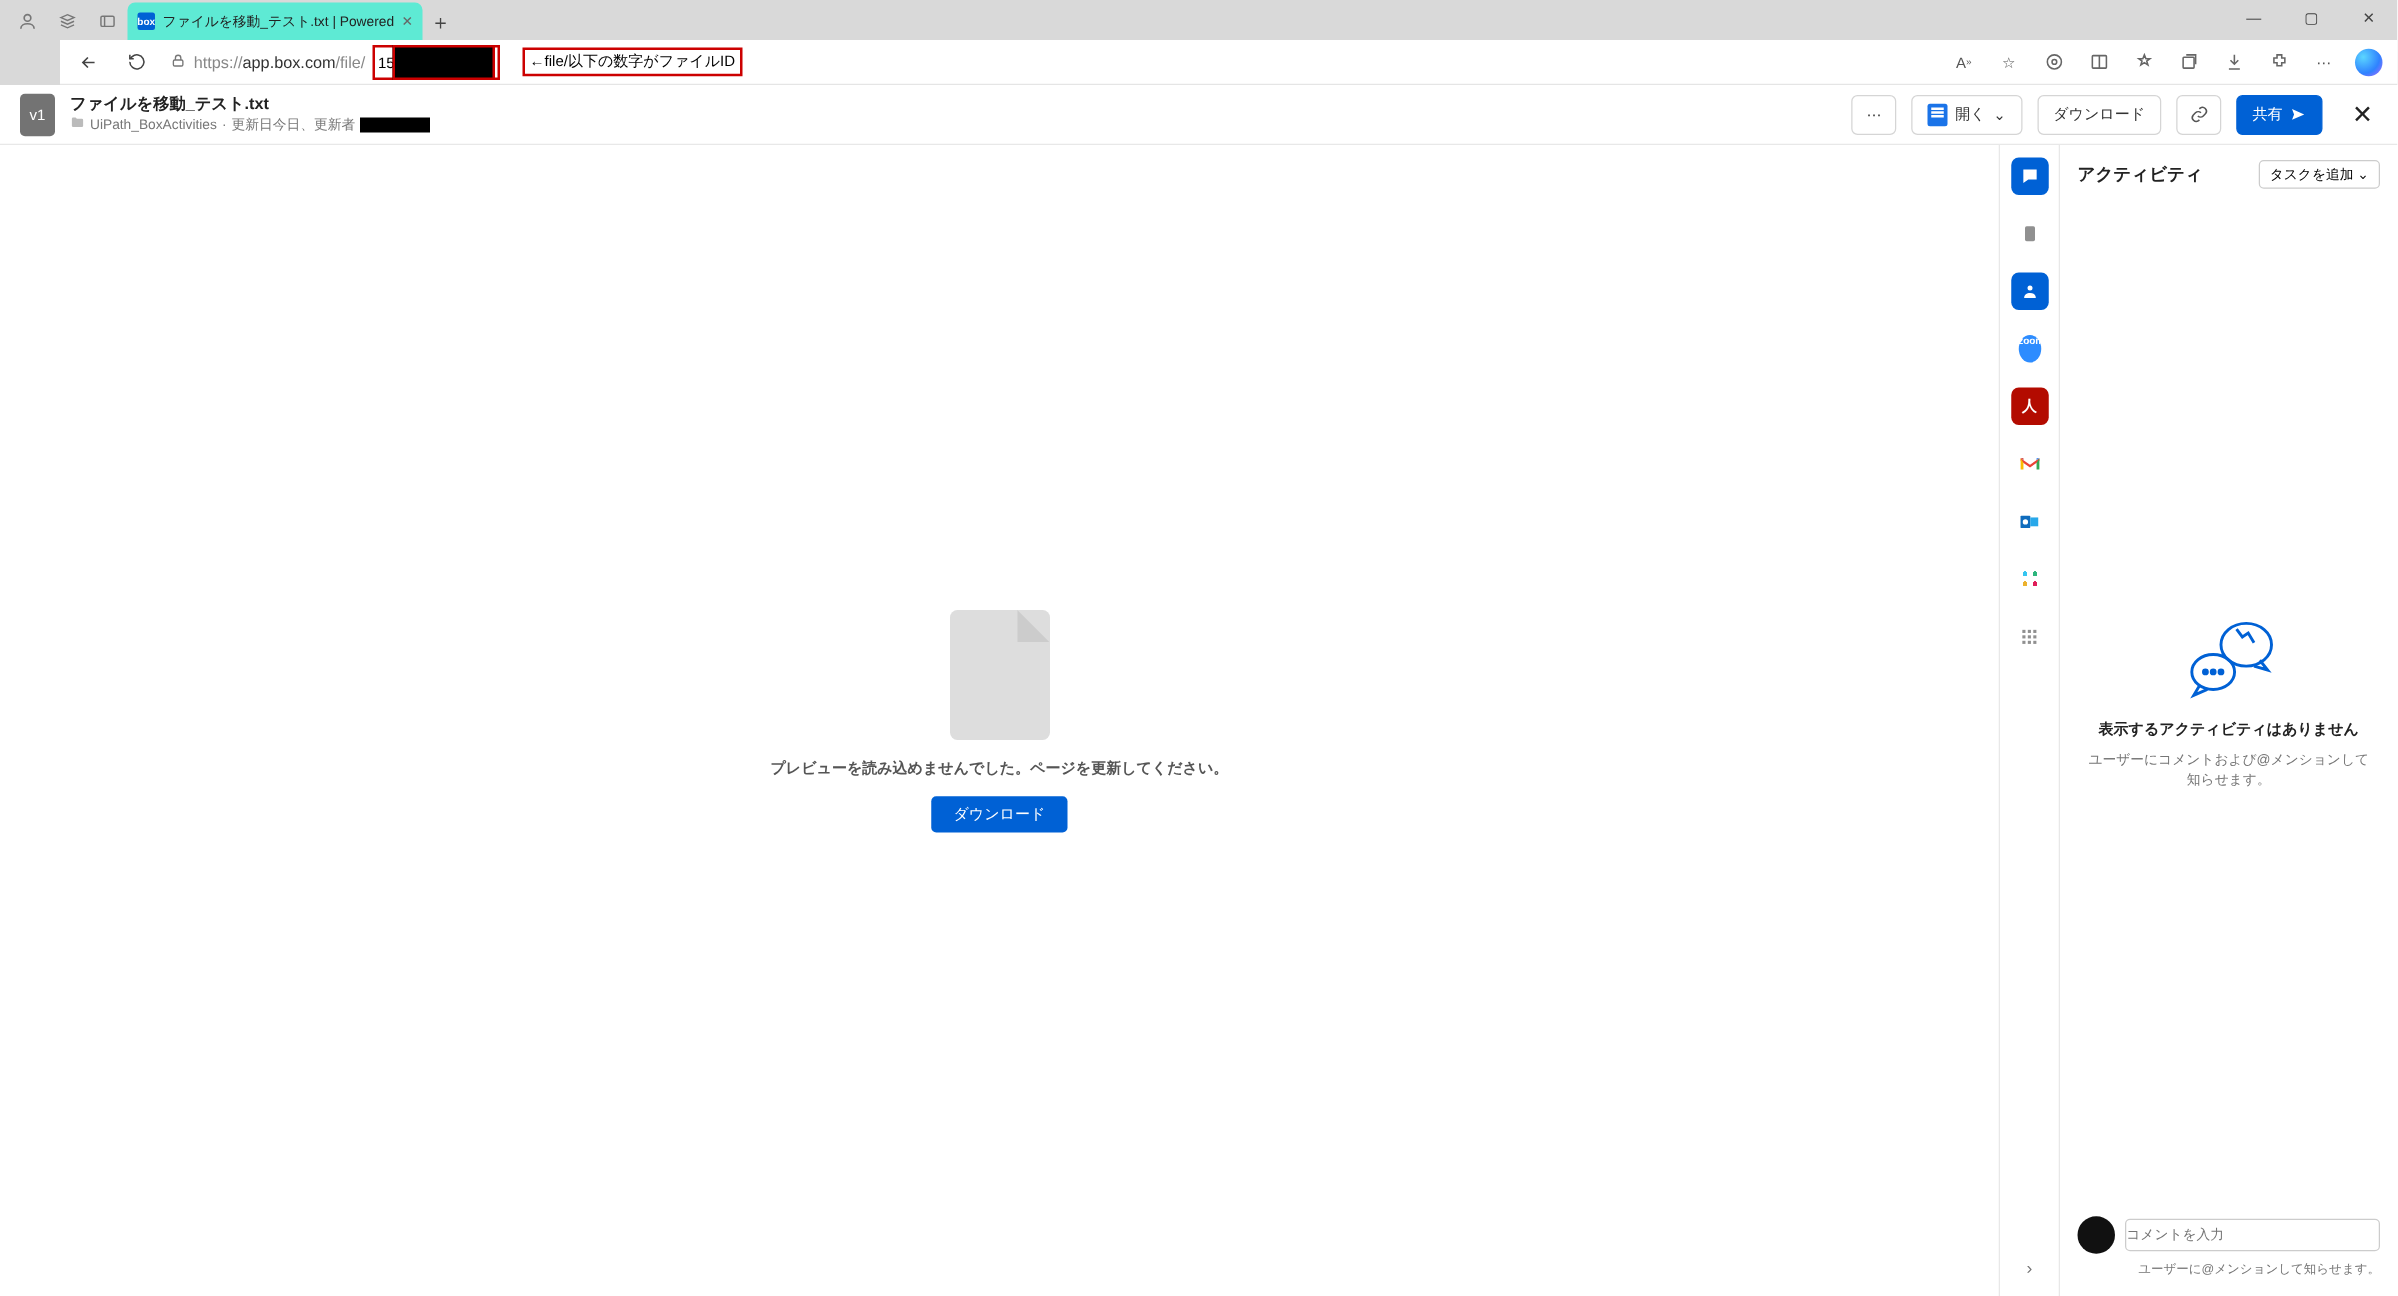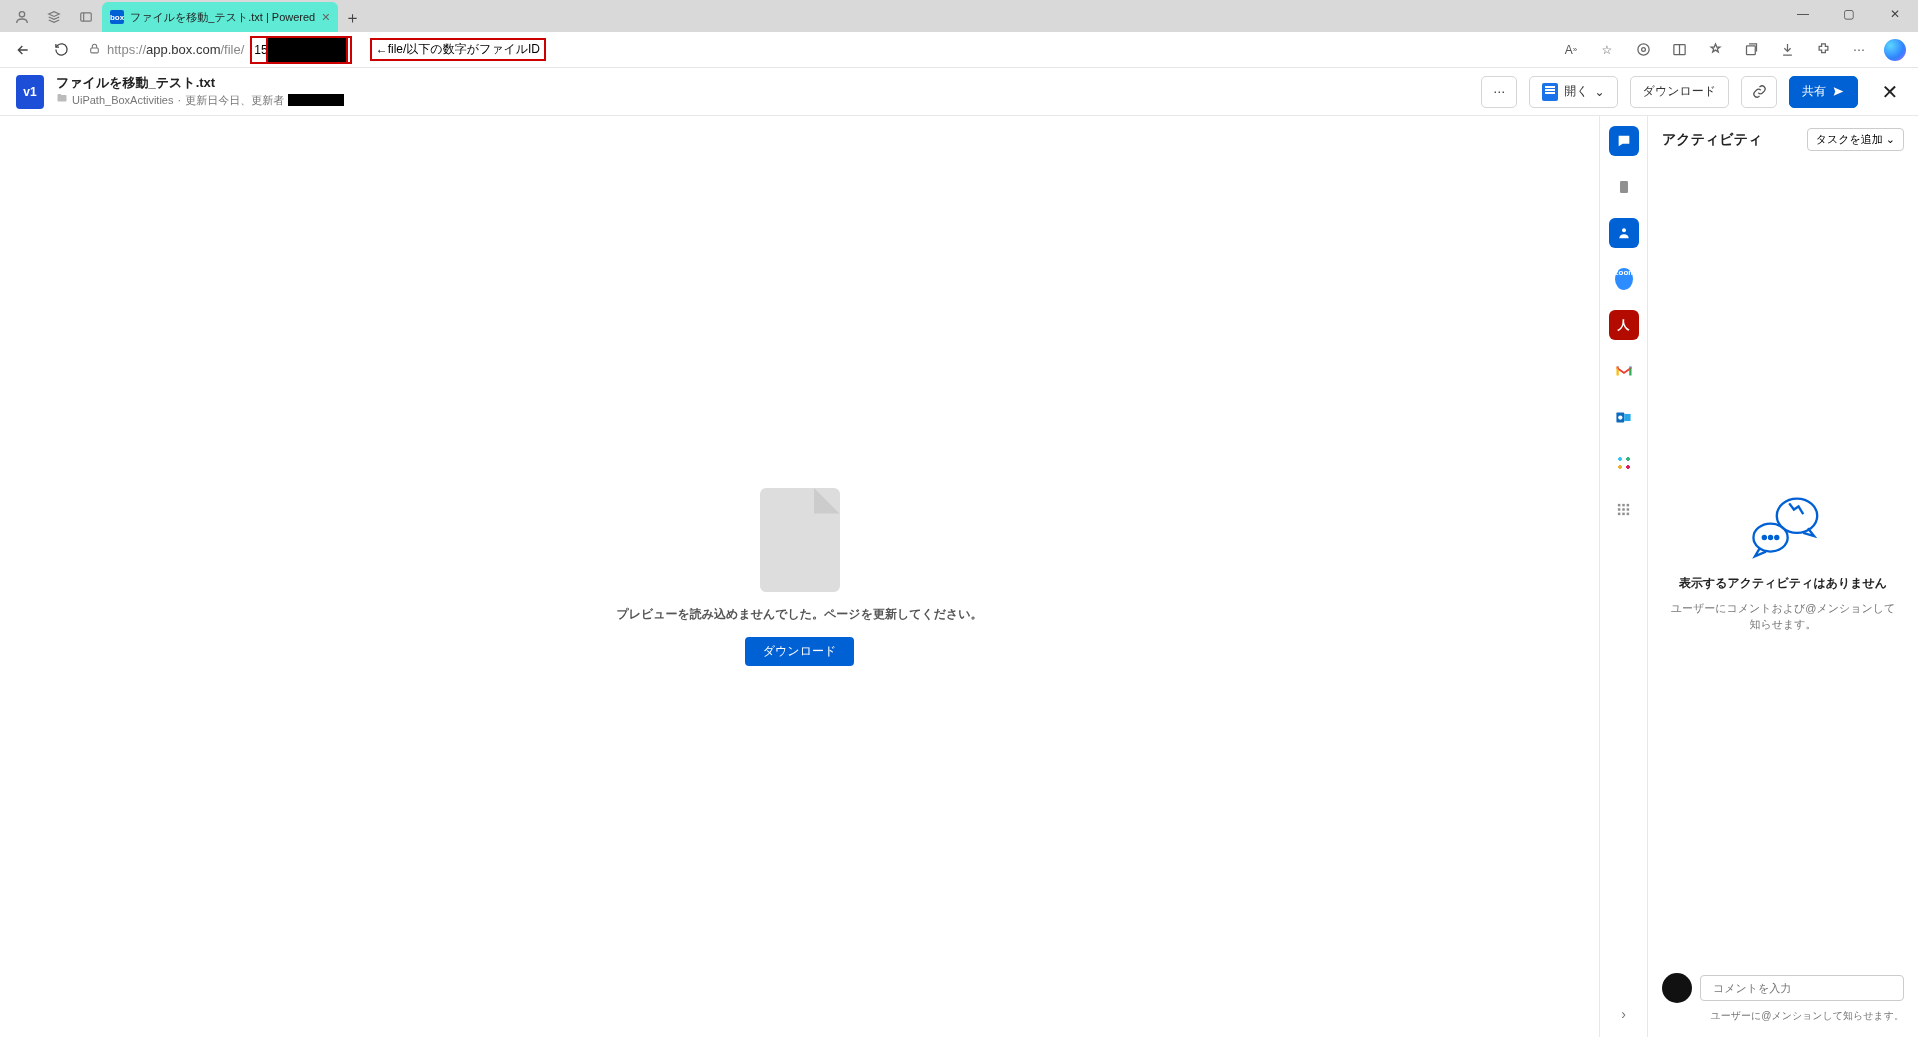--- a/index.html
+++ b/index.html
@@ -7,40 +7,40 @@
 
 
 .browser-chrome { background: #d9d9d9; }
 .tab-strip { height: 32px; display: flex; align-items: flex-end; padding-left: 6px; }
 .tab-strip .ctlbtn { width: 32px; height: 30px; display: flex; align-items: center; justify-content: center; color: #555; }
 .tab { height: 30px; background: #5eead4; border-radius: 6px 6px 0 0; display: flex; align-items: center; padding: 0 8px; gap: 6px; min-width: 190px; font-size: 11px; color: #222; }
 .tab .favicon { width: 14px; height: 14px; background: #0061d5; border-radius: 2px; display:flex;align-items:center;justify-content:center;color:#fff;font-size:8px;font-weight:bold;}
 .tab .tab-x { margin-left:auto; color:#666; }
 .addtab { width:28px; height:28px; display:flex; align-items:center; justify-content:center; color:#444; font-size:16px; }
 
-.addr-row { height: 36px; background:#fff; border-bottom:1px solid #e5e5e5; display:flex; align-items:center; padding:0 6px; gap:4px; }
+.addr-row { height: 36px; background:#fff; border-bottom:1px solid #e5e5e5; display:flex; align-items:center; padding:0 6px; gap:4px;margin-left:48px; }
 .addr-row .navbtn{width:34px;height:30px;display:flex;align-items:center;justify-content:center;color:#555;border-radius:4px;}
 .addrbox{flex:0 0 auto;display:flex;align-items:center;gap:6px;margin-left:6px;}
 .addrbox .lock{color:#777;}
 .url-text{color:#888;font-size:13px;}
 .url-text .host{color:#333;}
 .redbox{border:2px solid #c00;padding:0 2px;display:inline-flex;align-items:center;height:28px;}
 .redbox.blackfill{background:#000;color:#000;width:82px;margin-left:-2px;}
 .annot{border:2px solid #c00;padding:1px 4px;font-size:12px;color:#000;margin-left:12px;}
 .addr-right{margin-left:auto;display:flex;align-items:center;gap:2px;}
 .addr-right .ic{width:34px;height:30px;display:flex;align-items:center;justify-content:center;color:#555;}
 .copilot{background:radial-gradient(circle at 30% 30%,#5bd6ff,#2f82ff 60%,#b567ff);width:22px;height:22px;border-radius:50%;}
 
 
 .wincontrols{position:absolute;top:0;right:0;display:flex;}
 .wincontrols div{width:46px;height:28px;display:flex;align-items:center;justify-content:center;color:#444;}
 
 
 .box-header{height:48px;border-bottom:1px solid #e8e8e8;display:flex;align-items:center;padding:0 16px;gap:12px;}
-.vbadge{width:28px;height:34px;border-radius:4px;background:#1d4ed8;color:#fff;font-size:12px;font-weight:bold;display:flex;align-items:center;justify-content:center;}
+.vbadge{width:28px;height:34px;border-radius:4px;background:#737373;color:#fff;font-size:12px;font-weight:normal;display:flex;align-items:center;justify-content:center;}
 .fileinfo{display:flex;flex-direction:column;line-height:1.3;}
 .fname{font-size:13px;font-weight:bold;color:#222;}
 .fmeta{font-size:11px;color:#767676;display:flex;align-items:center;gap:4px;}
 .fmeta .foldericon{color:#999;}
 .fmeta .blackbox{display:inline-block;width:56px;height:12px;background:#000;}
 .box-header .spacer{flex:1;}
 .hdrbtn{height:32px;border:1px solid #d5d5d5;border-radius:5px;background:#fff;display:flex;align-items:center;padding:14px 12px;gap:6px;font-size:12px;color:#333;}
 .hdrbtn.iconbtn{width:36px;padding:0;justify-content:center;}
 .hdrbtn.primary{background:#0061d5;border-color:#0061d5;color:#fff;font-weight:normal;}
 .closeX{font-size:20px;color:#222;margin-left:8px;width:24px;text-align:center;}
@@ -67,21 +67,21 @@
 .act-head{display:flex;align-items:center;justify-content:space-between;padding:12px 14px;}
 .act-title{font-size:14px;font-weight:bold;}
 .addtask{border:1px solid #ccc;border-radius:4px;padding:3px 8px;font-size:11px;background:#fff;display:flex;align-items:center;gap:3px;}
 .act-body{flex:1;display:flex;flex-direction:column;align-items:center;justify-content:center;gap:8px;padding:0 20px;text-align:center;}
 .chaticon svg{color:#0061d5;}
 .noact-t{font-size:12px;font-weight:bold;color:#222;}
 .noact-s{font-size:11px;color:#767676;line-height:1.5;}
 .act-foot{padding:10px 14px 14px;display:flex;flex-direction:column;gap:6px;}
 .commrow{display:flex;align-items:center;gap:8px;}
 .avatar{width:30px;height:30px;border-radius:50%;background:#111;}
-.comminput{flex:1;border:1px solid #ccc;border-radius:4px;padding:6px 12px;font-size:11px;color:#999;}
+.comminput{flex:1;border:1px solid #ccc;border-radius:4px;padding:6px 0;font-size:11px;color:#999;}
 .foot-hint{font-size:10px;color:#767676;text-align:right;line-height:1.4;}
 .slackglyph{width:16px;height:16px;background:
   radial-gradient(circle at 25% 25%,#36c5f0 2px,transparent 2px),
   radial-gradient(circle at 75% 25%,#2eb67d 2px,transparent 2px),
   radial-gradient(circle at 25% 75%,#ecb22e 2px,transparent 2px),
   radial-gradient(circle at 75% 75%,#e01e5a 2px,transparent 2px);}
 </style>
 </head>
 <body>
 

